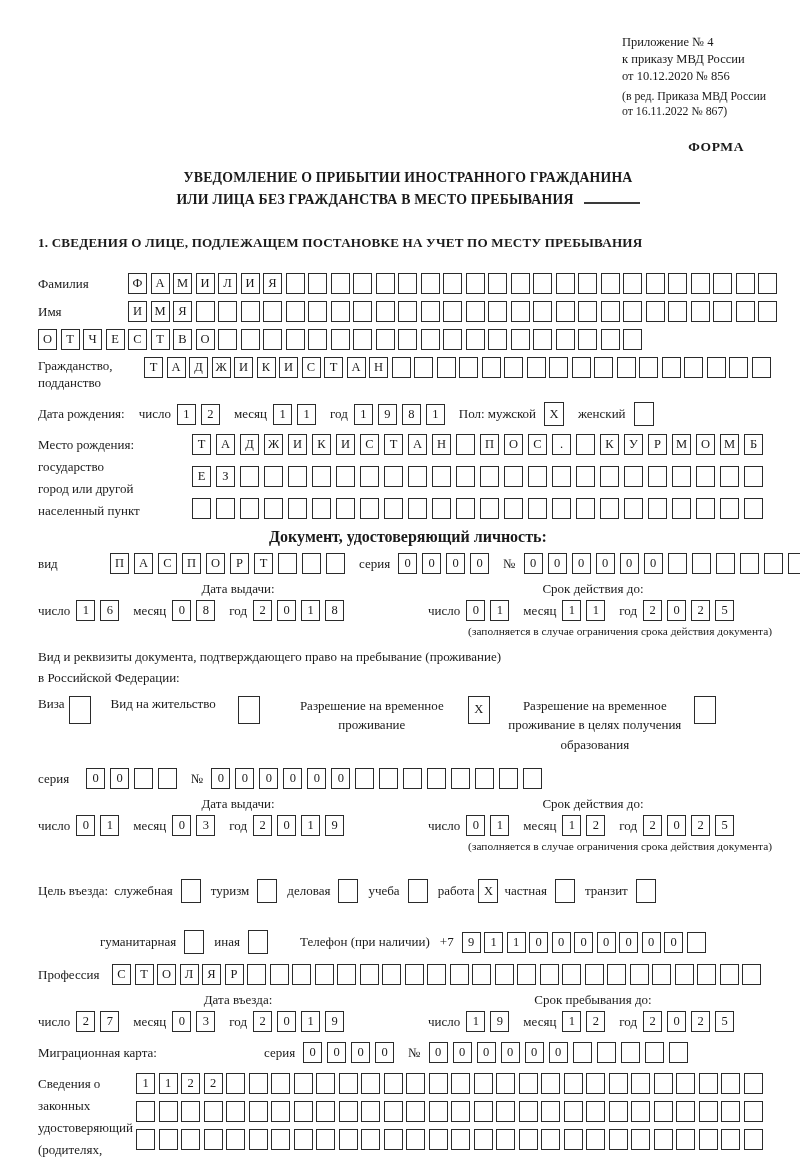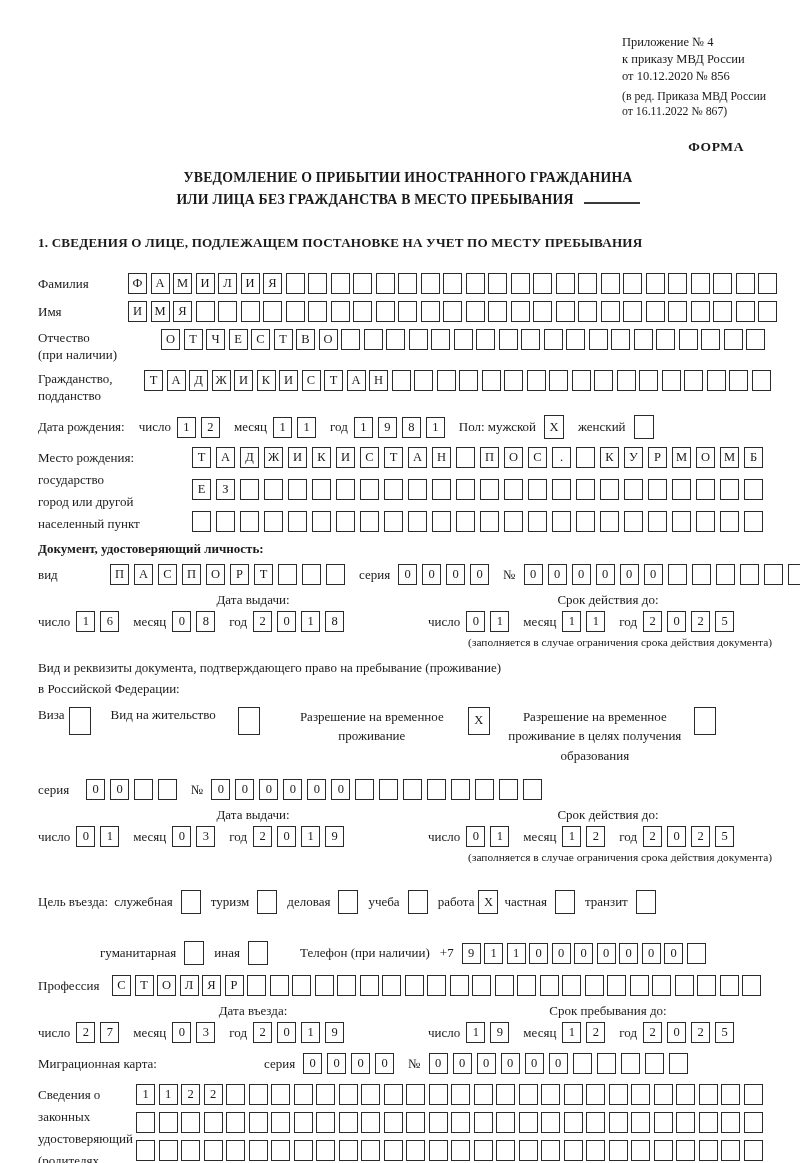--- a/index.html
+++ b/index.html
@@ -42,26 +42,26 @@
   
   .dlbl { margin:0 6px 0 14px; flex:none; }
   .dlbl.first { margin-left:0; }
   .sexlbl { margin-left:14px; margin-right:8px; }
 
   .place { display:flex; margin-top:8px; align-items:flex-start; }
   .place-labels { width:154px; flex:none; line-height:22px; }
   .place-cells .cells { margin-bottom:11px; }
   .place-cells .cells:last-child { margin-bottom:0; }
 
-  .center-b { font-weight:bold; margin-top:6px; font-size:13px; }
+  .center-b { text-align:center; font-weight:bold; margin-top:6px; font-size:16px; }
 
   .kind-row .lbl { width:72px; }
   .slbl { margin:0 8px 0 14px; flex:none; }
 
-  .dheads { display:flex; margin-top:7px;justify-content:center; }
+  .dheads { display:flex; margin-top:7px; }
   .dh-left { width:400px; text-align:center; }
   .dh-right { width:310px; text-align:center; }
   .date-row { margin-top:3px; }
   .rgroup { display:flex; align-items:center; margin-left:84px; }
   .lgroup { display:flex; align-items:center; }
   .note-right { text-align:right; font-size:11.4px; margin-top:4px; padding-right:6px; }
 
   .para { margin-top:10px; line-height:1.55; }
 
   .res-options { display:flex; align-items:flex-start; margin-top:8px; }
@@ -169,24 +169,20 @@
         <span class="cell"></span>
         <span class="cell"></span>
         <span class="cell"></span>
         <span class="cell"></span>
         <span class="cell"></span>
         <span class="cell"></span>
       </span>
   </div>
 
   <div class="row twoline">
-    <span class="lbl w123">
-      <span>Отчество</span><br>
-      <span>(при наличии)</span>
-    </span>
     <span class="cells">
         <span class="cell">О</span>
         <span class="cell">Т</span>
         <span class="cell">Ч</span>
         <span class="cell">Е</span>
         <span class="cell">С</span>
         <span class="cell">Т</span>
         <span class="cell">В</span>
         <span class="cell">О</span>
         <span class="cell"></span>

